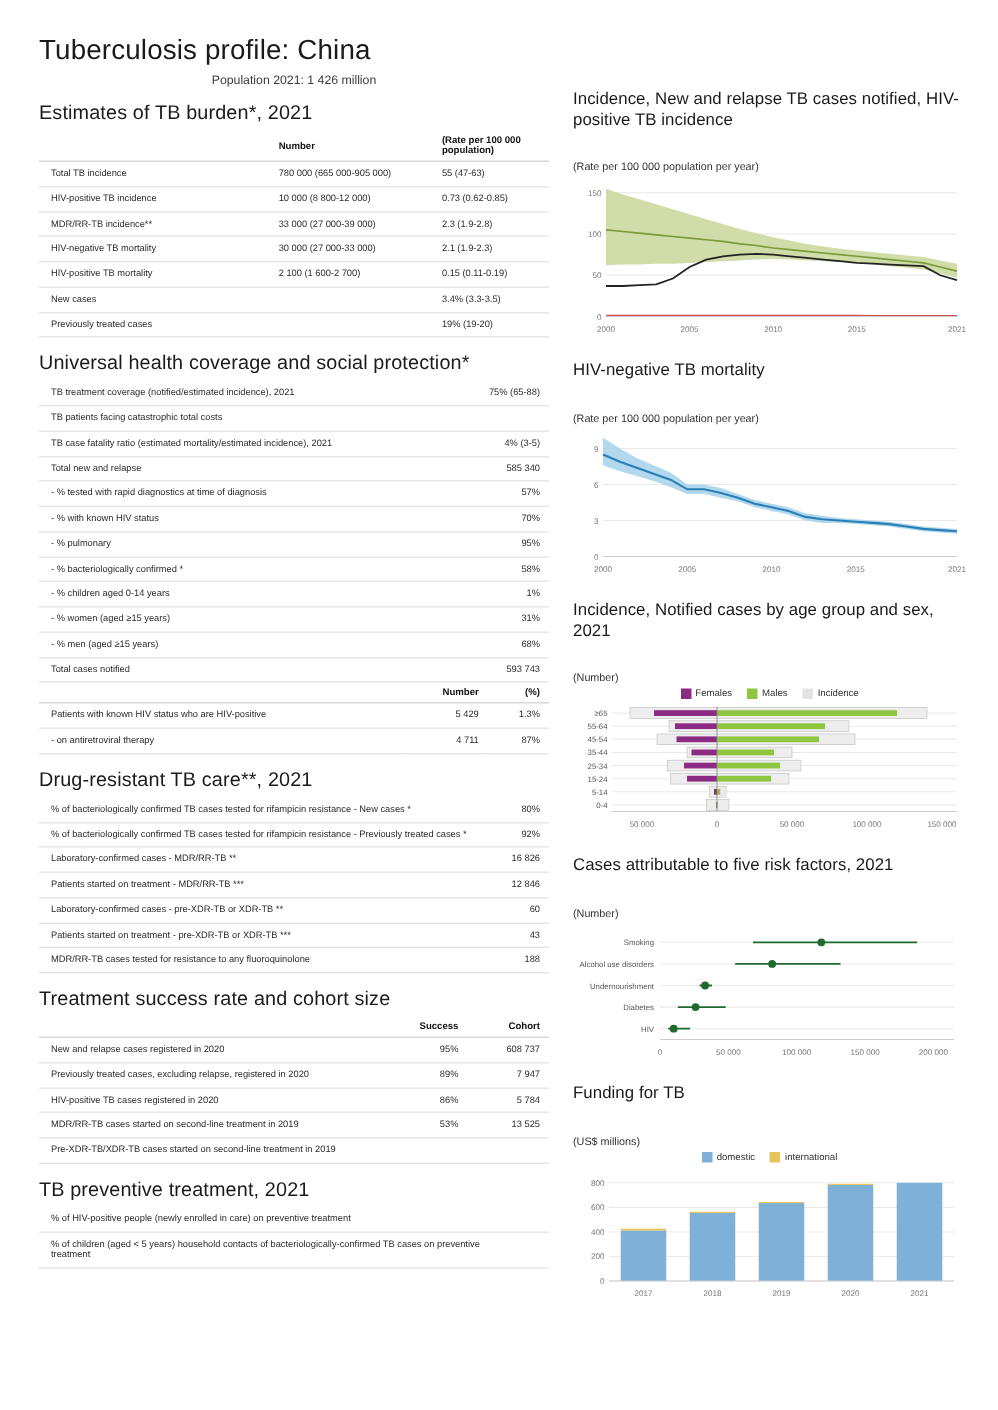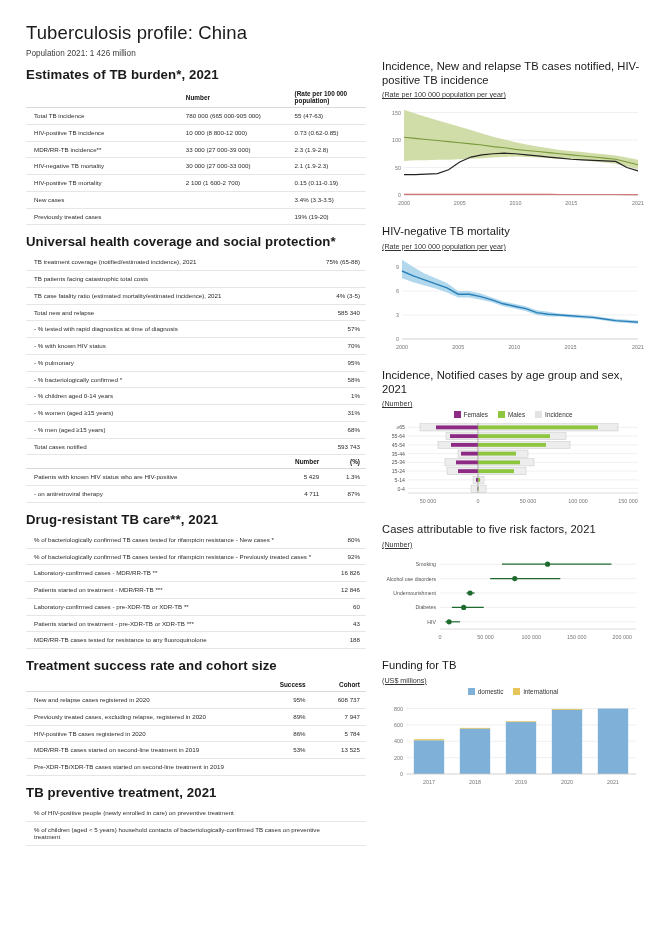--- a/index.html
+++ b/index.html
@@ -9,38 +9,38 @@
     font-family: "Liberation Sans", sans-serif;
     color: #222222;
     overflow: hidden;
   }
   .page { position: relative; width: 665px; height: 940px; padding: 22px 22px 0 26px; }
   .cols { display: flex; gap: 16px; align-items: flex-start; }
   .left { width: 340px; flex: 0 0 340px; }
   .right { width: 262px; flex: 0 0 262px; padding-top: 38px; }
 
   h1.doc-title { font-size: 18.5px; font-weight: 400; letter-spacing: .1px; color: #1a1a1a; }
-  .population { font-size: 8.2px; color: #3b3b3b; margin-top: 5px; }
-
-  h2.section { font-size: 13.2px; font-weight: 700; color: #1a1a1a; margin-top: 9px; margin-bottom: 5px; letter-spacing: .1px; }
+  .population { font-size: 8.2px; color: #3b3b3b; margin-top: 5px; text-align: center; }
+
+  h2.section { font-size: 13.2px; font-weight: 400; color: #1a1a1a; margin-top: 9px; margin-bottom: 5px; letter-spacing: .1px; }
 
   table.tb { width: 100%; border-collapse: collapse; table-layout: fixed; }
   table.tb th { font-size: 6.4px; font-weight: bold; color: #111; padding: 3px 3px 3px 0; text-align: left; border-bottom: 1px solid #d8d8d8; }
   table.tb td { font-size: 6.2px; color: #2b2b2b; padding: 4px 3px 4px 0; border-bottom: 1px solid #e6e6e6; vertical-align: top; line-height: 1.25; }
   table.tb td.lbl { padding-left: 8px; }
   table.tb th.lbl { padding-left: 8px; }
   table.tb .right { text-align: right; padding-right: 6px; }
   table.tb th.right { text-align: right; padding-right: 6px; }
   table.tb tr.noborder td { border-bottom: none; }
   table.tb tr:last-child td { border-bottom: 1px solid #e6e6e6; }
 
   
   .chart-block { margin-bottom: 16px; }
   h3.chart-title { font-size: 11.2px; font-weight: 400; color: #1a1a1a; line-height: 1.22; letter-spacing: .05px; }
-  .chart-sub { font-size: 7.2px; color: #333; margin-top: 3px; margin-bottom: 2px; text-decoration: underline; }
+  .chart-sub { font-size: 7.2px; color: #333; margin-top: 19px; margin-bottom: 2px; }
   .chart-legend { display: flex; gap: 10px; justify-content: center; align-items: center; font-size: 6.4px; color: #333; margin: 3px 0 1px 0; }
   .chart-legend .li { display: flex; align-items: center; gap: 3px; }
   .sw { width: 7px; height: 7px; display: inline-block; }
   svg { display: block; }
   .axis-txt { font-size: 5.4px; fill: #777; font-family: "Liberation Sans", sans-serif; }
   .cat-txt { font-size: 5.2px; fill: #555; font-family: "Liberation Sans", sans-serif; }
   .grid { stroke: #e9e9e9; stroke-width: .7; }
   .axisline { stroke: #cccccc; stroke-width: .7; }
 </style>
 </head>

